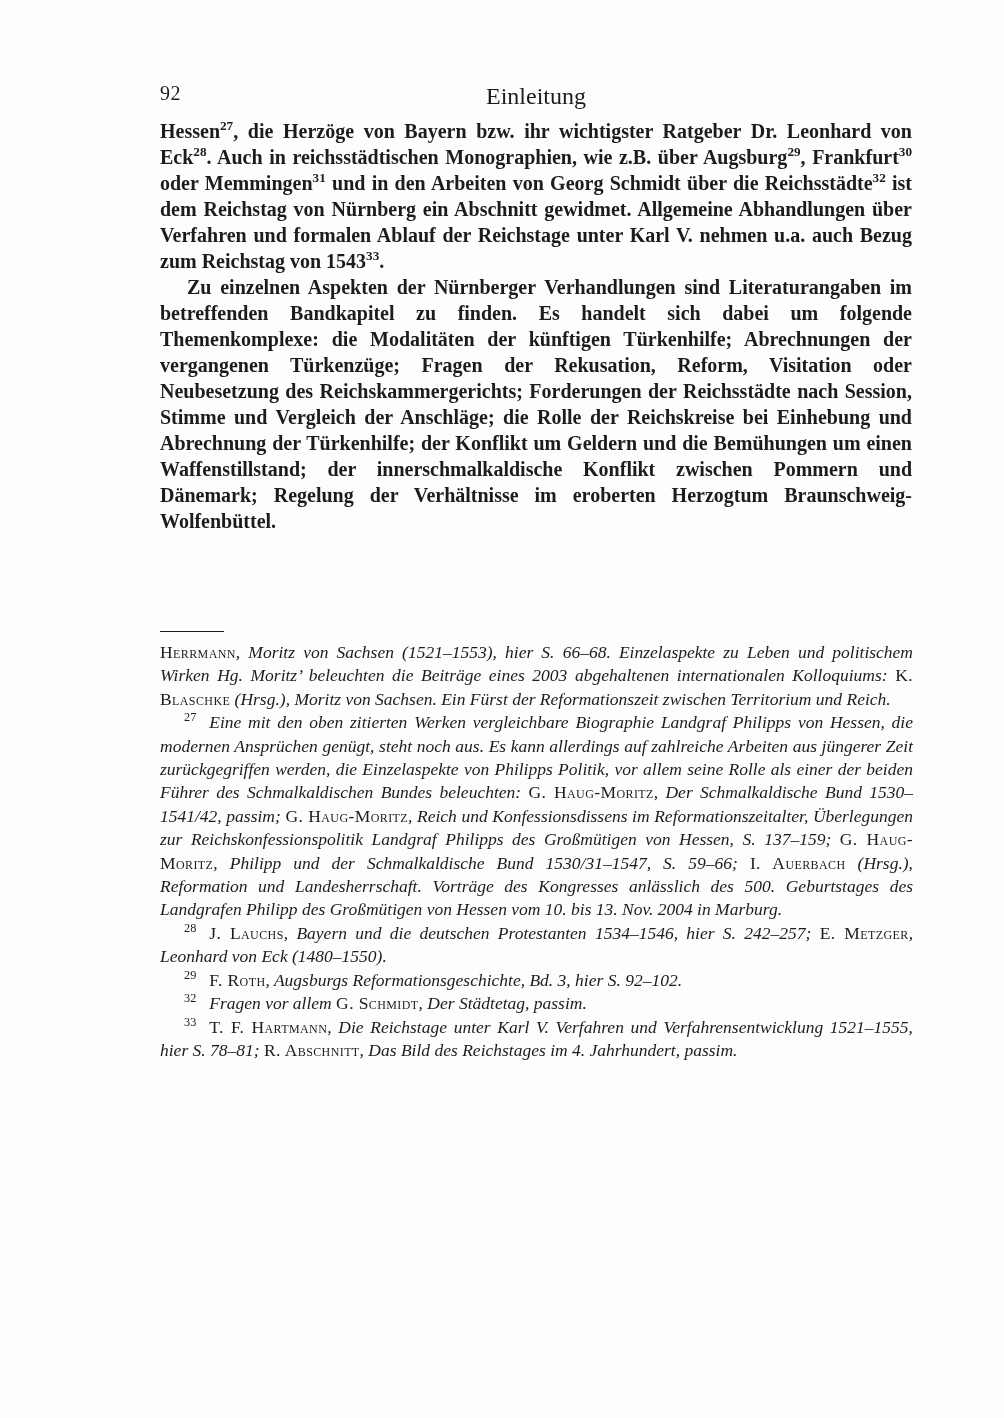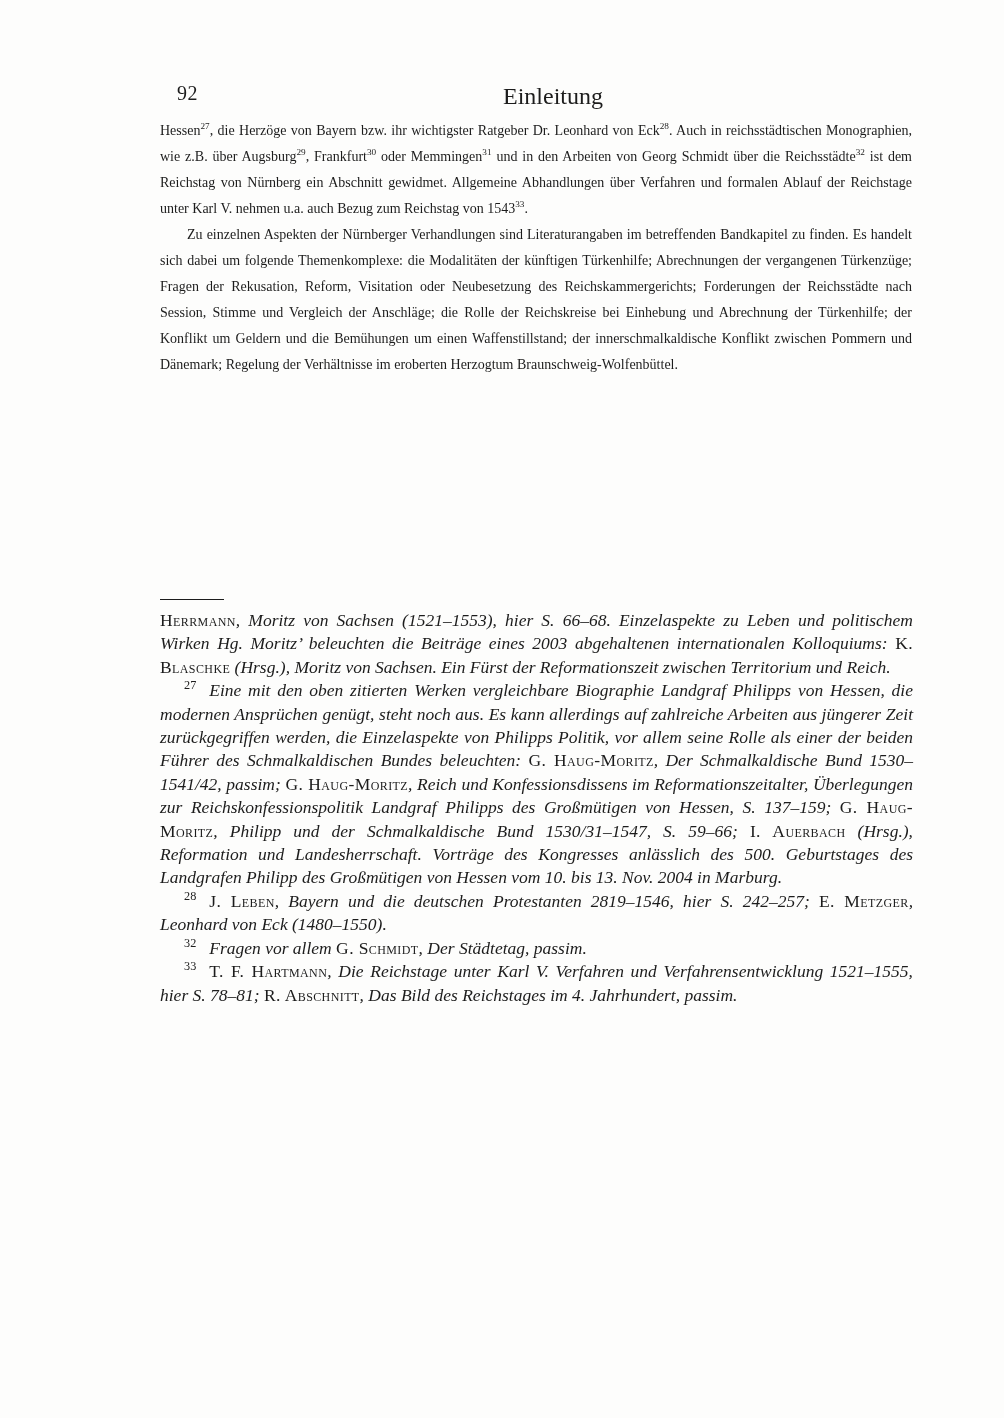--- a/index.html
+++ b/index.html
@@ -11,46 +11,47 @@
   .page {
     position: relative;
     width: 1004px; height: 1418px;
     background: var(--paper, #fdfdfc);
     color: var(--ink, #1a1a1a);
     font-family: "Liberation Serif", "DejaVu Serif", serif;
     overflow: hidden;
   }
   .page-header {
     position: absolute;
-    left: 177px; top: 82px; width: 752px; height: 28px;
+    left: 160px; top: 82px; width: 752px; height: 28px;
   }
   .page-number {
     position: absolute; left: 0; top: 0;
     font-size: 20px; letter-spacing: 0.5px;
   }
   .running-title {
     position: absolute; left: 0; right: 0; top: 1px;
     text-align: center;
     font-size: 24px;
   }
   .body-text {
     position: absolute;
     left: 160px; top: 118px; width: 752px;
-    font-size: 14px; line-height: 26px;
+    font-size: 20px; line-height: 26px;
     text-align: justify;
+    font-weight: bold;
   }
   .para { margin: 0; }
   .para-indent { text-indent: 27px; }
   sup.seg-sup {
     font-size: 0.66em;
     line-height: 0;
   }
   .footnote-section {
     position: absolute;
-    left: 160px; top: 599px; width: 753px;
+    left: 160px; top: 631px; width: 753px;
   }
   .fn-rule {
     width: 64px; height: 0;
     border: none;
     border-top: 1.6px solid var(--ink, #1a1a1a);
     margin: 0 0 9px 0;
   }
   .footnotes {
     font-size: 17.5px;
     line-height: 23.4px;
@@ -85,19 +86,20 @@
   <main class="body-text">
     <p class="para"><span class="seg-n">Hessen</span><sup class="seg-sup">27</sup><span class="seg-n">, die Herzöge von Bayern bzw. ihr wichtigster Ratgeber Dr. Leonhard von Eck</span><sup class="seg-sup">28</sup><span class="seg-n">. Auch in reichsstädtischen Monographien, wie z.B. über Augsburg</span><sup class="seg-sup">29</sup><span class="seg-n">, Frankfurt</span><sup class="seg-sup">30</sup><span class="seg-n"> oder Memmingen</span><sup class="seg-sup">31</sup><span class="seg-n"> und in den Arbeiten von Georg Schmidt über die Reichsstädte</span><sup class="seg-sup">32</sup><span class="seg-n"> ist dem Reichstag von Nürnberg ein Abschnitt gewidmet. Allgemeine Abhandlungen über Verfahren und formalen Ablauf der Reichstage unter Karl V. nehmen u.a. auch Bezug zum Reichstag von 1543</span><sup class="seg-sup">33</sup><span class="seg-n">.</span></p>
     <p class="para para-indent"><span class="seg-n">Zu einzelnen Aspekten der Nürnberger Verhandlungen sind Literaturangaben im betreffenden Bandkapitel zu finden. Es handelt sich dabei um folgende Themenkomplexe: die Modalitäten der künftigen Türkenhilfe; Abrechnungen der vergangenen Türkenzüge; Fragen der Rekusation, Reform, Visitation oder Neubesetzung des Reichskammergerichts; Forderungen der Reichsstädte nach Session, Stimme und Vergleich der Anschläge; die Rolle der Reichskreise bei Einhebung und Abrechnung der Türkenhilfe; der Konflikt um Geldern und die Bemühungen um einen Waffenstillstand; der innerschmalkaldische Konflikt zwischen Pommern und Dänemark; Regelung der Verhältnisse im eroberten Herzogtum Braunschweig-Wolfenbüttel.</span></p>
   </main>
 
   <section class="footnote-section">
     <hr class="fn-rule">
     <div class="footnotes">
       <p class="fn"><span class="seg-sc">Herrmann</span><span class="seg-i">, Moritz von Sachsen (1521–1553), hier S. 66–68. Einzelaspekte zu Leben und politischem Wirken Hg. Moritz’ beleuchten die Beiträge eines 2003 abgehaltenen internationalen Kolloquiums: </span><span class="seg-sc">K. Blaschke</span><span class="seg-i"> (Hrsg.), Moritz von Sachsen. Ein Fürst der Reformationszeit zwischen Territorium und Reich.</span></p>
       <p class="fn fn-indent"><sup class="seg-fnum">27</sup><span class="seg-i">Eine mit den oben zitierten Werken vergleichbare Biographie Landgraf Philipps von Hessen, die modernen Ansprüchen genügt, steht noch aus. Es kann allerdings auf zahlreiche Arbeiten aus jüngerer Zeit zurückgegriffen werden, die Einzelaspekte von Philipps Politik, vor allem seine Rolle als einer der beiden Führer des Schmalkaldischen Bundes beleuchten: </span><span class="seg-sc">G. Haug-Moritz</span><span class="seg-i">, Der Schmalkaldische Bund 1530–1541/42, passim; </span><span class="seg-sc">G. Haug-Moritz</span><span class="seg-i">, Reich und Konfessionsdissens im Reformationszeitalter, Überlegungen zur Reichskonfessionspolitik Landgraf Philipps des Großmütigen von Hessen, S. 137–159; </span><span class="seg-sc">G. Haug-Moritz</span><span class="seg-i">, Philipp und der Schmalkaldische Bund 1530/31–1547, S. 59–66; </span><span class="seg-sc">I. Auerbach</span><span class="seg-i"> (Hrsg.), Reformation und Landesherrschaft. Vorträge des Kongresses anlässlich des 500. Geburtstages des Landgrafen Philipp des Großmütigen von Hessen vom 10. bis 13. Nov. 2004 in Marburg.</span></p>
-      <p class="fn fn-indent"><sup class="seg-fnum">28</sup><span class="seg-sc">J. Leben</span><span class="seg-i">, Bayern und die deutschen Protestanten 2819–1546, hier S. 242–257; </span><span class="seg-sc">E. Metzger</span><span class="seg-i">, Leonhard von Eck (1480–1550).</span></p>
+      <p class="fn fn-indent"><sup class="seg-fnum">28</sup><span class="seg-sc">J. Lauchs</span><span class="seg-i">, Bayern und die deutschen Protestanten 1534–1546, hier S. 242–257; </span><span class="seg-sc">E. Metzger</span><span class="seg-i">, Leonhard von Eck (1480–1550).</span></p>
+      <p class="fn fn-indent"><sup class="seg-fnum">29</sup><span class="seg-sc">F. Roth</span><span class="seg-i">, Augsburgs Reformationsgeschichte, Bd. 3, hier S. 92–102.</span></p>
       <p class="fn fn-indent"><sup class="seg-fnum">32</sup><span class="seg-i">Fragen vor allem </span><span class="seg-sc">G. Schmidt</span><span class="seg-i">, Der Städtetag, passim.</span></p>
       <p class="fn fn-indent"><sup class="seg-fnum">33</sup><span class="seg-sc">T. F. Hartmann</span><span class="seg-i">, Die Reichstage unter Karl V. Verfahren und Verfahrensentwicklung 1521–1555, hier S. 78–81; </span><span class="seg-sc">R. Abschnitt</span><span class="seg-i">, Das Bild des Reichstages im 4. Jahrhundert, passim.</span></p>
     </div>
   </section>
 
 </div>
 
 </body></html>

